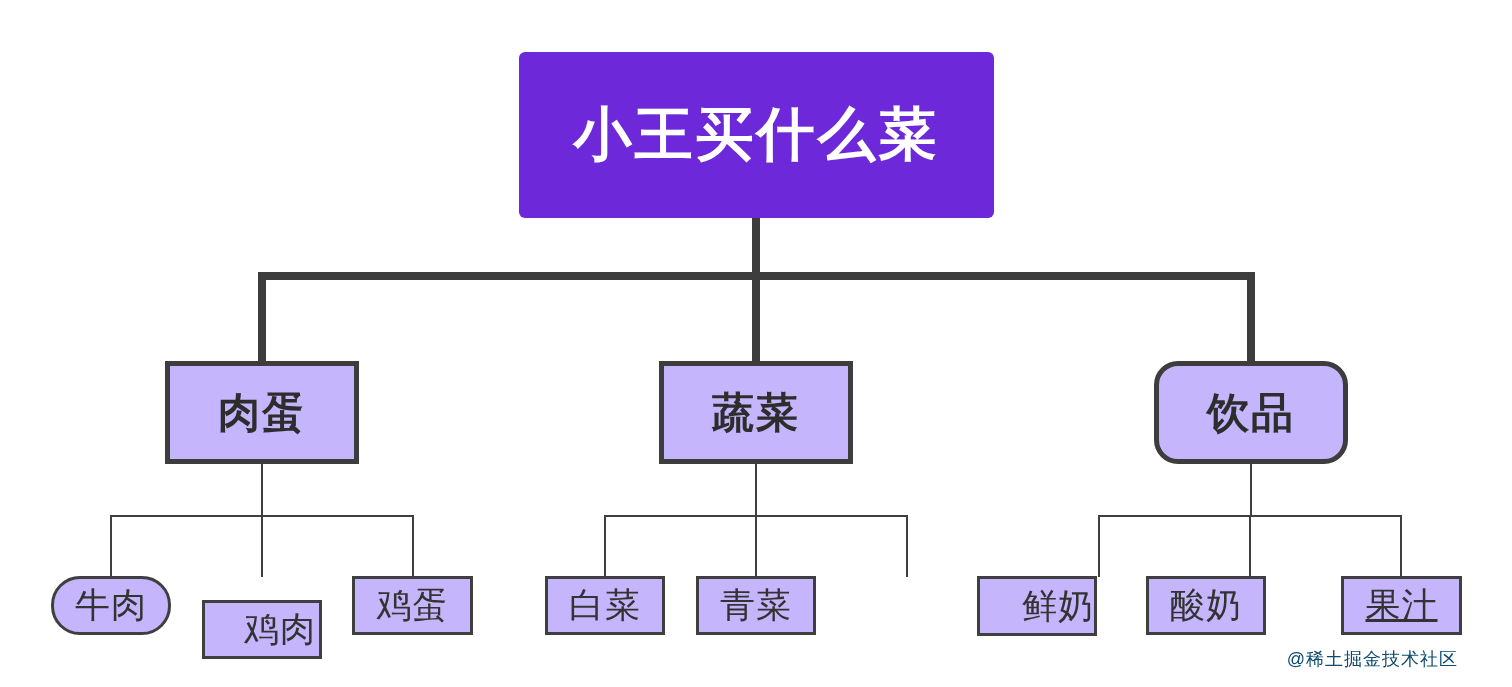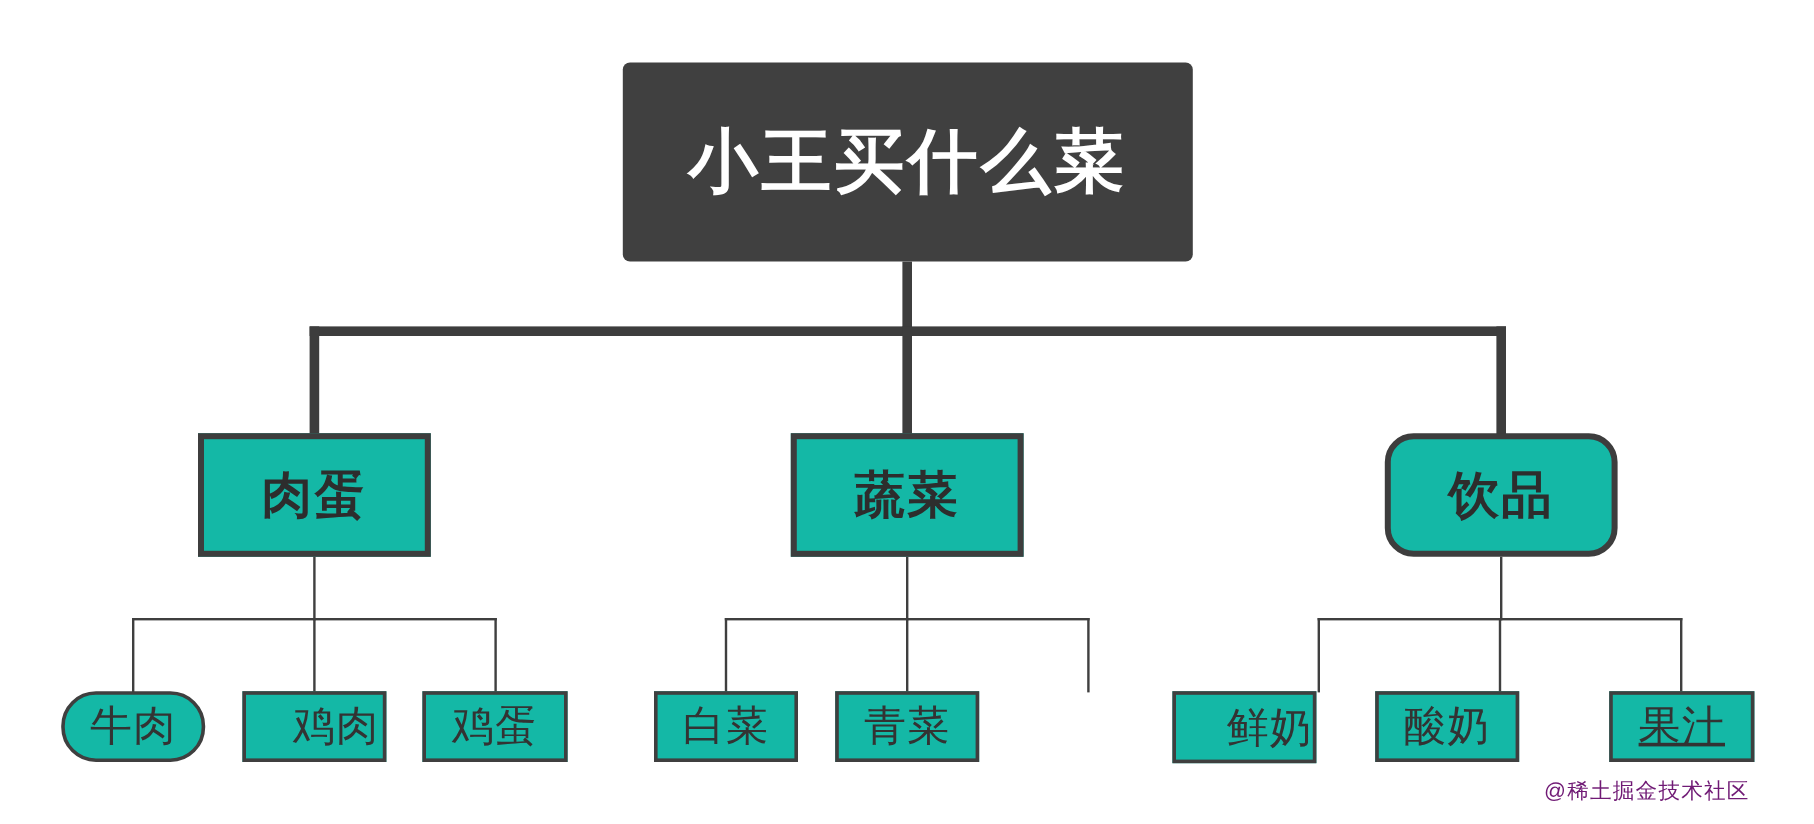--- a/index.html
+++ b/index.html
@@ -14,25 +14,25 @@
     height: 687px;
     background: #ffffff;
     overflow: hidden;
   }
   .node {
     position: absolute;
     box-sizing: border-box;
     display: flex;
     align-items: center;
     justify-content: center;
-    background: #14b8a6;
+    background: #c4b5fd;
     white-space: nowrap;
   }
   .root-node {
-    background: #404040;
+    background: #6d28d9;
     color: #ffffff;
     font-size: 58px;
     font-weight: bold;
     letter-spacing: 3px;
     border-radius: 6px;
   }
   .branch-node {
     border: 5px solid #3d3d3d;
     color: #2d2d2d;
     font-size: 42px;
@@ -48,21 +48,21 @@
   }
   .conn {
     position: absolute;
     background: #3d3d3d;
   }
   .conn.thin {
     background: #3f3f3f;
   }
   .watermark {
     position: absolute;
-    color: #701a75;
+    color: #0c4a6e;
     font-size: 18px;
     letter-spacing: 1px;
   }
 </style>
 </head>
 <body>
 
 <div id="stage">
 
   <div class="node root-node" style="left:519px; top:52px; width:475px; height:166px;">
@@ -99,21 +99,21 @@
 
   <div class="conn thin" style="left:1250px; top:464px; width:2px; height:53px;"></div>
   <div class="conn thin" style="left:1098px; top:515px; width:304px; height:2px;"></div>
   <div class="conn thin" style="left:1098px; top:515px; width:2px; height:62px;"></div>
   <div class="conn thin" style="left:1249px; top:515px; width:2px; height:62px;"></div>
   <div class="conn thin" style="left:1400px; top:515px; width:2px; height:62px;"></div>
 
   <div class="node leaf-node" style="left:51px; top:576px; width:120px; height:59px;border-radius:29px;">
     <span>牛肉</span>
   </div>
-  <div class="node leaf-node" style="left:202px; top:576px; width:120px; height:59px;padding-left:36px;">
+  <div class="node leaf-node" style="left:202px; top:600px; width:120px; height:59px;padding-left:36px;">
     <span>鸡肉</span>
   </div>
   <div class="node leaf-node" style="left:352px; top:576px; width:121px; height:59px;">
     <span>鸡蛋</span>
   </div>
 
   <div class="node leaf-node" style="left:545px; top:576px; width:120px; height:59px;">
     <span>白菜</span>
   </div>
   <div class="node leaf-node" style="left:696px; top:576px; width:120px; height:59px;">

